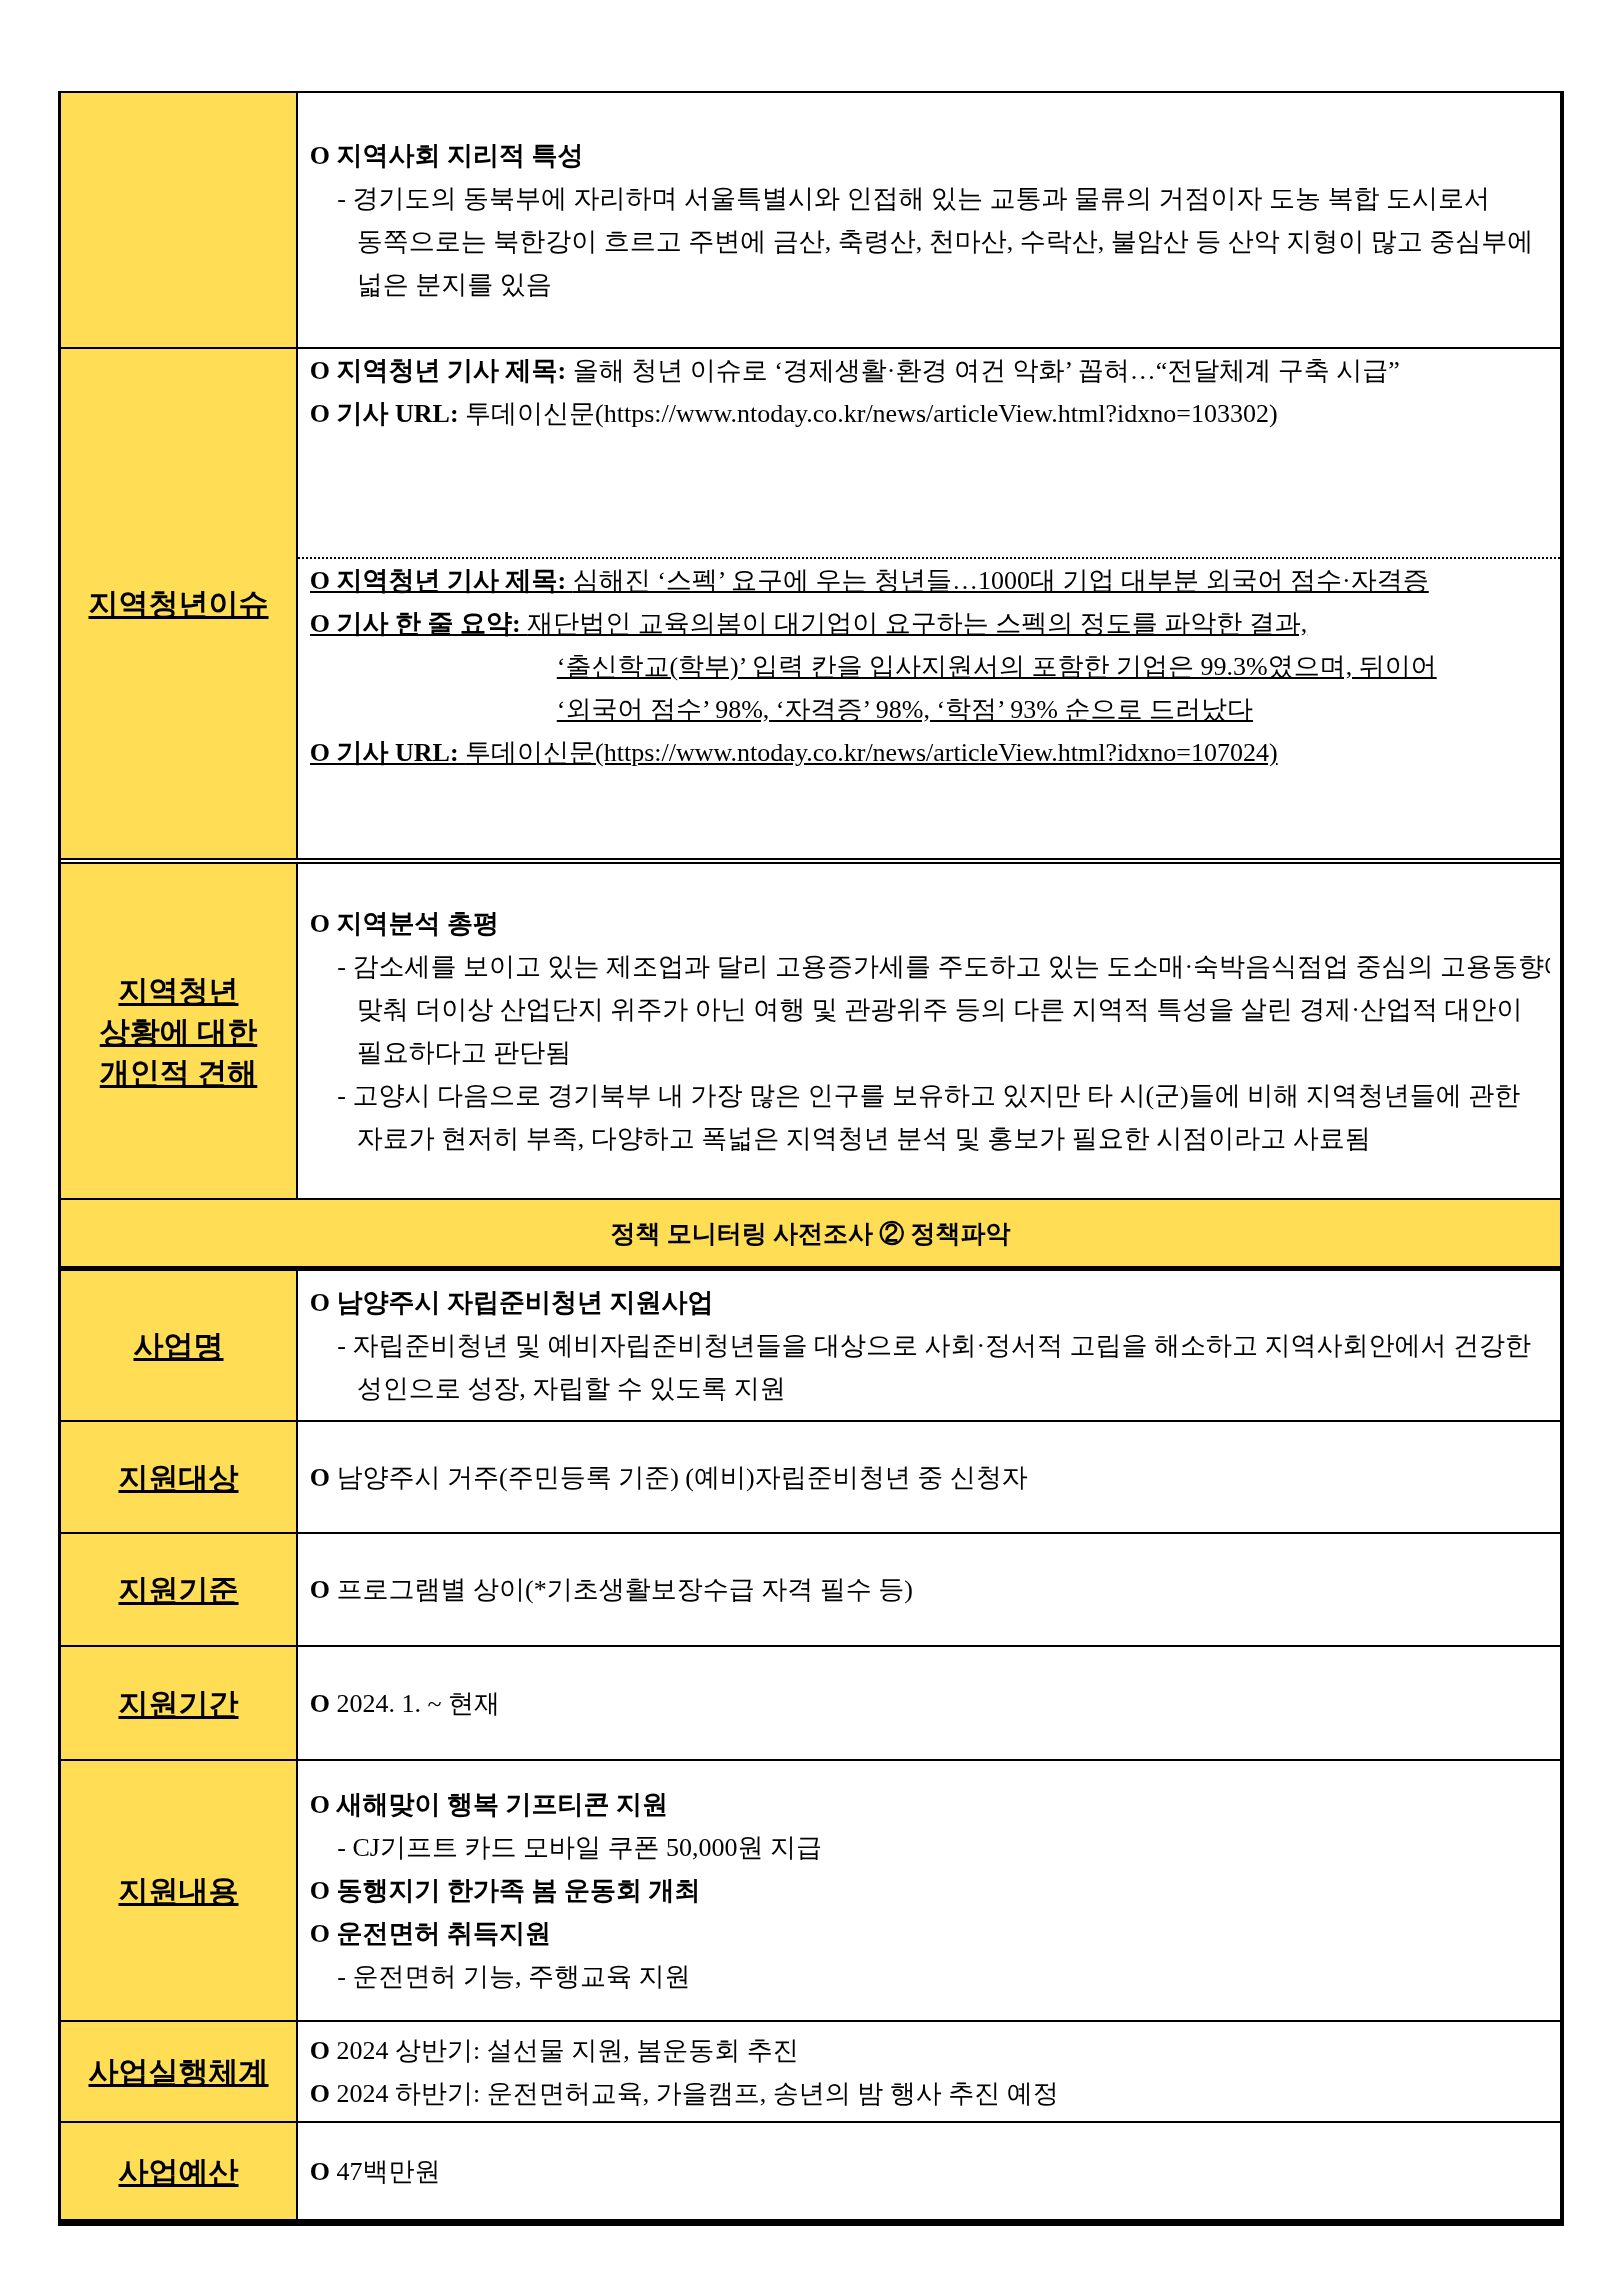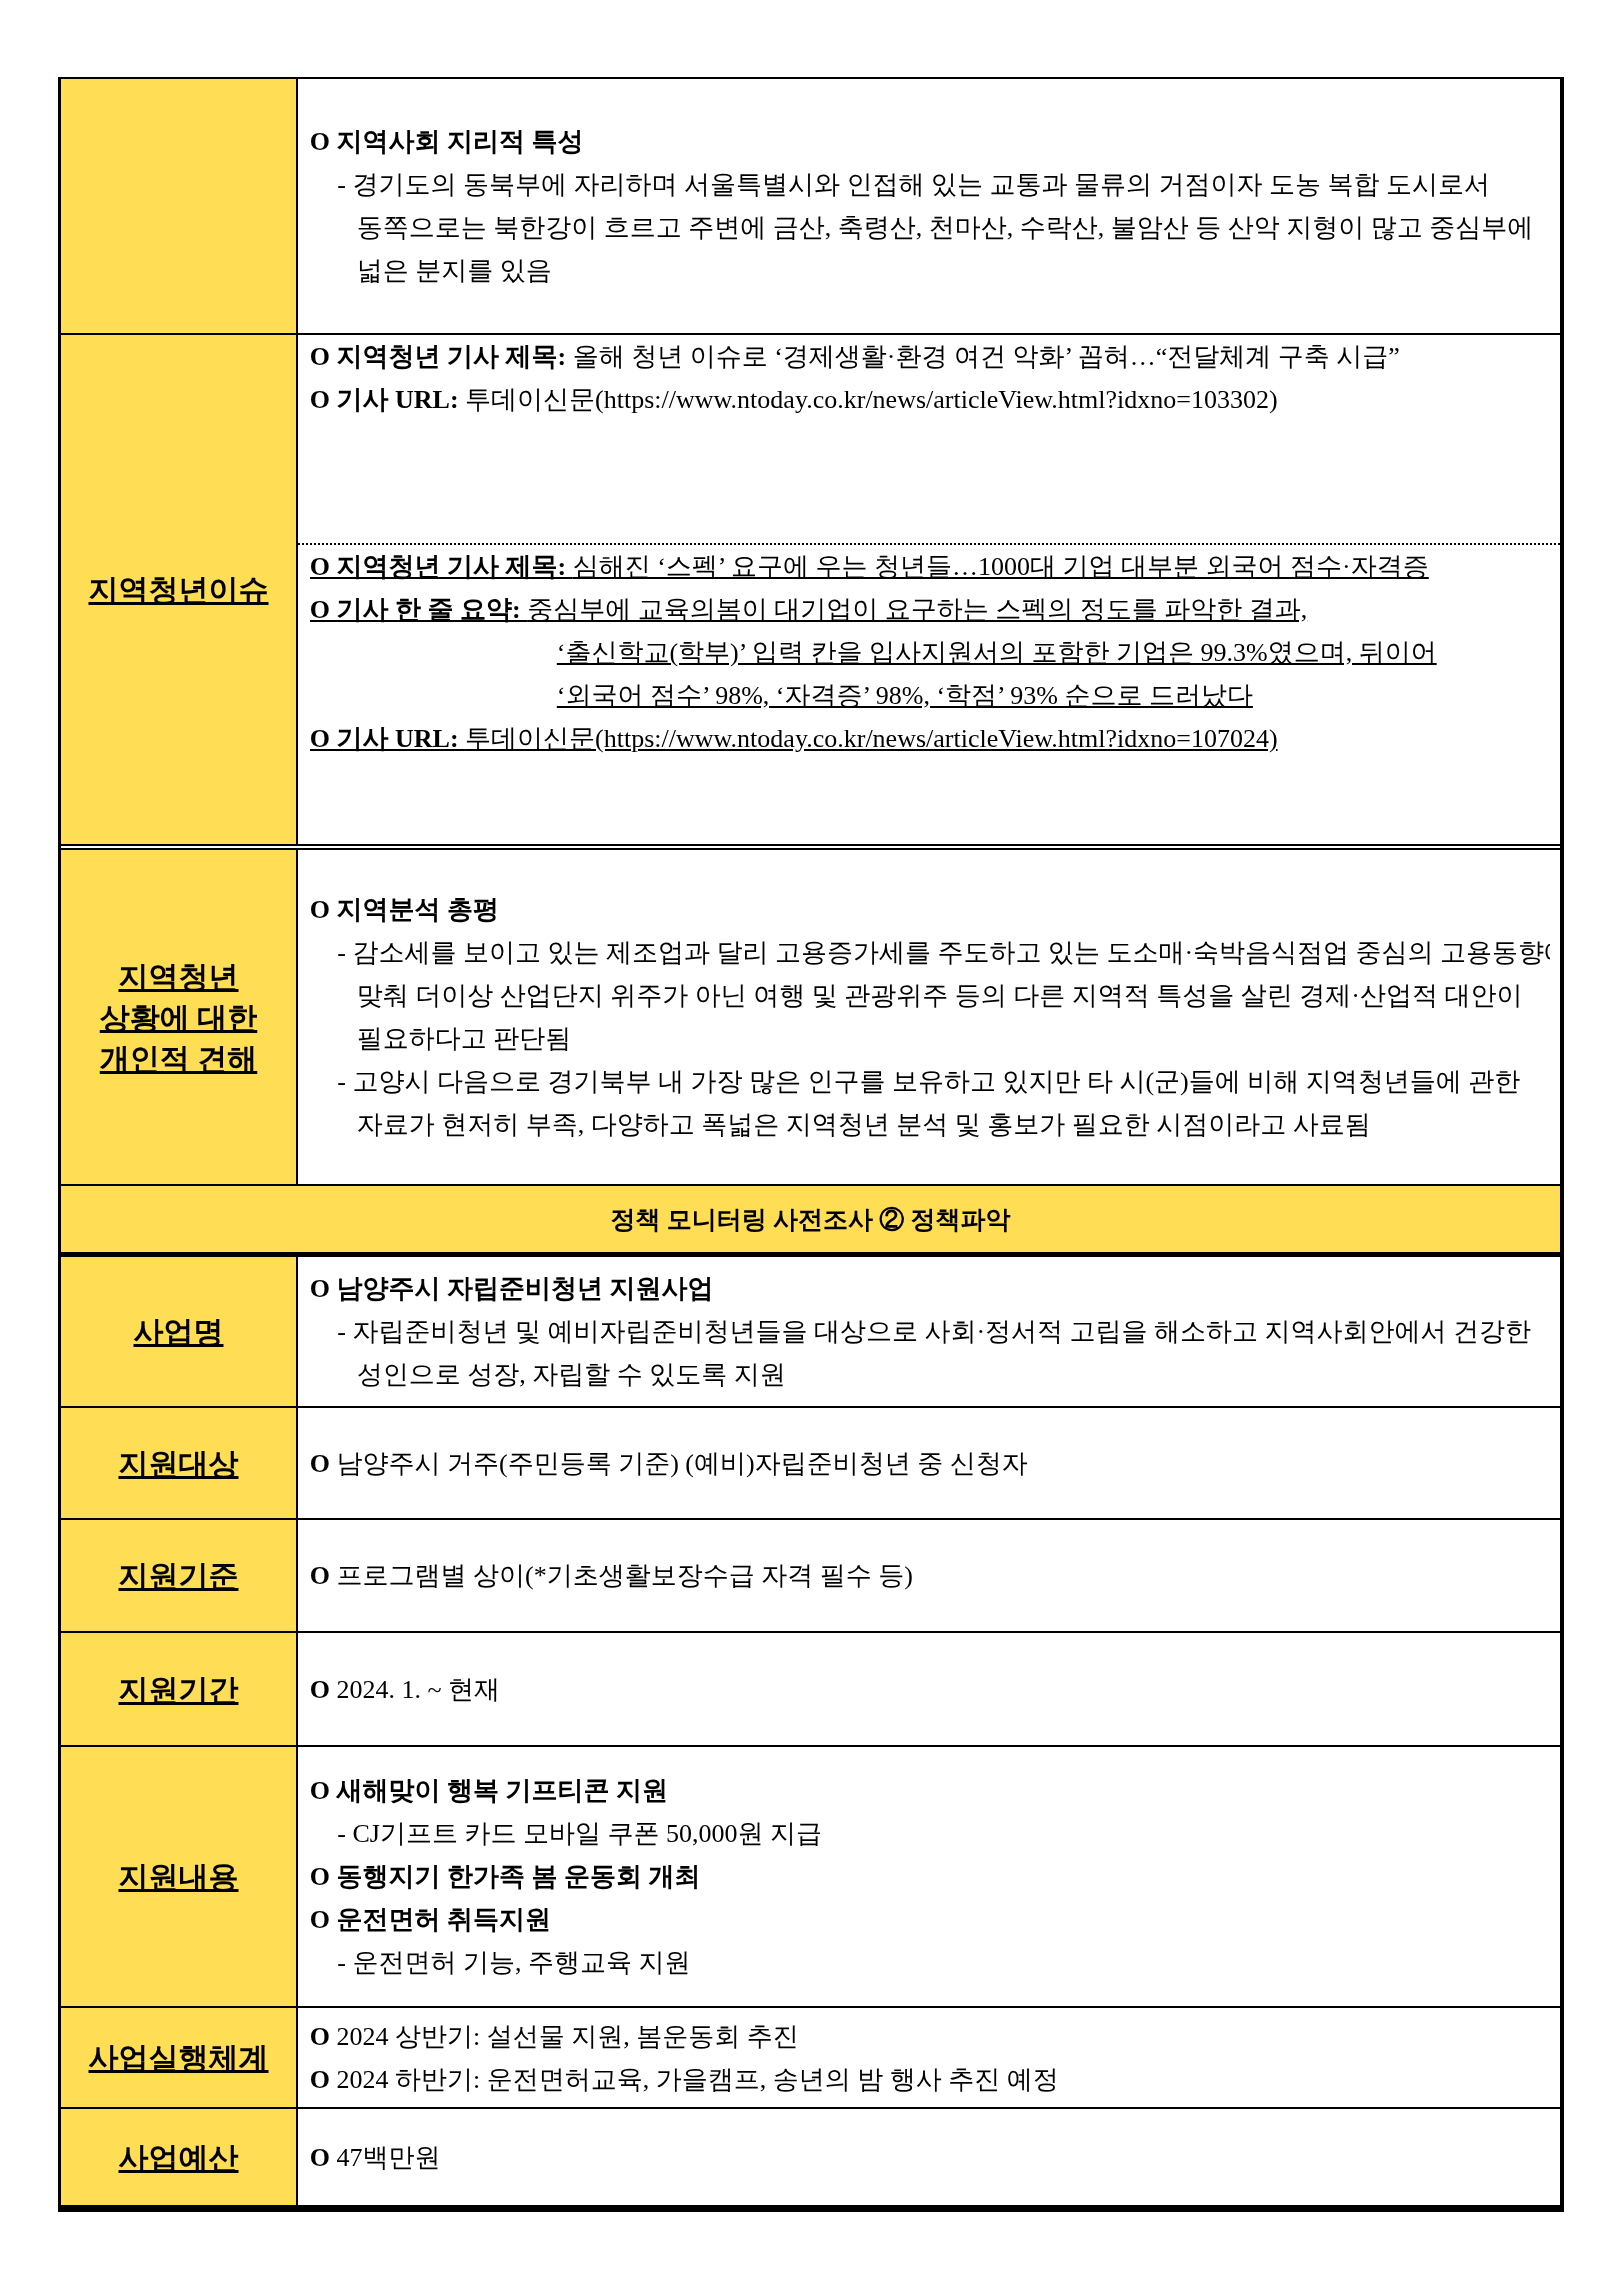--- a/index.html
+++ b/index.html
@@ -3,21 +3,21 @@
 <meta charset="utf-8">
 <style>
   :root{ --yellow:#FFDD55; --ink:#000000; }
   html,body{margin:0;padding:0;}
   body{
     width:1622px;height:2295px;background:#ffffff;position:relative;
     font-family:"Liberation Serif","DejaVu Serif",serif;color:var(--ink);
     overflow:hidden;
   }
   .doc-table{
-    position:absolute;left:58px;top:77px;width:1506px;box-sizing:border-box;
+    position:absolute;left:58px;top:91px;width:1506px;box-sizing:border-box;
     border:2px solid var(--ink);
     border-left-width:3.9px;border-right-width:4.6px;border-bottom-width:7.9px;
     background:#ffffff;
   }
   .row{display:flex;box-sizing:border-box;border-top:2px solid var(--ink);}
   .row.first{border-top:0;}
   .row.dbl{border-top:6.5px double var(--ink);}
   .row.thick{border-top:5.2px solid var(--ink);}
   .lbl{
     flex:0 0 237px;box-sizing:border-box;border-right:2px solid var(--ink);
@@ -63,21 +63,21 @@
 
   <div class="row" style="height:511px">
     <div class="lbl">지역청년이슈</div>
     <div class="stack">
       <div class="sub" style="height:208px">
         <div class="ln"><b>O 지역청년 기사 제목: </b><span>올해 청년 이슈로 ‘경제생활·환경 여건 악화’ 꼽혀…“전달체계 구축 시급”</span></div>
         <div class="ln"><b>O 기사 URL: </b><span>투데이신문(https://www.ntoday.co.kr/news/articleView.html?idxno=103302)</span></div>
       </div>
       <div class="sub second">
         <div class="ln"><b>O 지역청년 기사 제목: </b><span>심해진 ‘스펙’ 요구에 우는 청년들…1000대 기업 대부분 외국어 점수·자격증</span></div>
-        <div class="ln"><b>O 기사 한 줄 요약: </b><span>중심부에 교육의봄이 대기업이 요구하는 스펙의 정도를 파악한 결과,</span></div>
+        <div class="ln"><b>O 기사 한 줄 요약: </b><span>재단법인 교육의봄이 대기업이 요구하는 스펙의 정도를 파악한 결과,</span></div>
         <div class="ln ind3"><span>‘출신학교(학부)’ 입력 칸을 입사지원서의 포함한 기업은 99.3%였으며, 뒤이어</span></div>
         <div class="ln ind3"><span>‘외국어 점수’ 98%, ‘자격증’ 98%, ‘학점’ 93% 순으로 드러났다</span></div>
         <div class="ln"><b>O 기사 URL: </b><span>투데이신문(https://www.ntoday.co.kr/news/articleView.html?idxno=107024)</span></div>
       </div>
     </div>
   </div>
 
   <div class="row dbl" style="height:340px">
     <div class="lbl">
       <div>지역청년</div>

